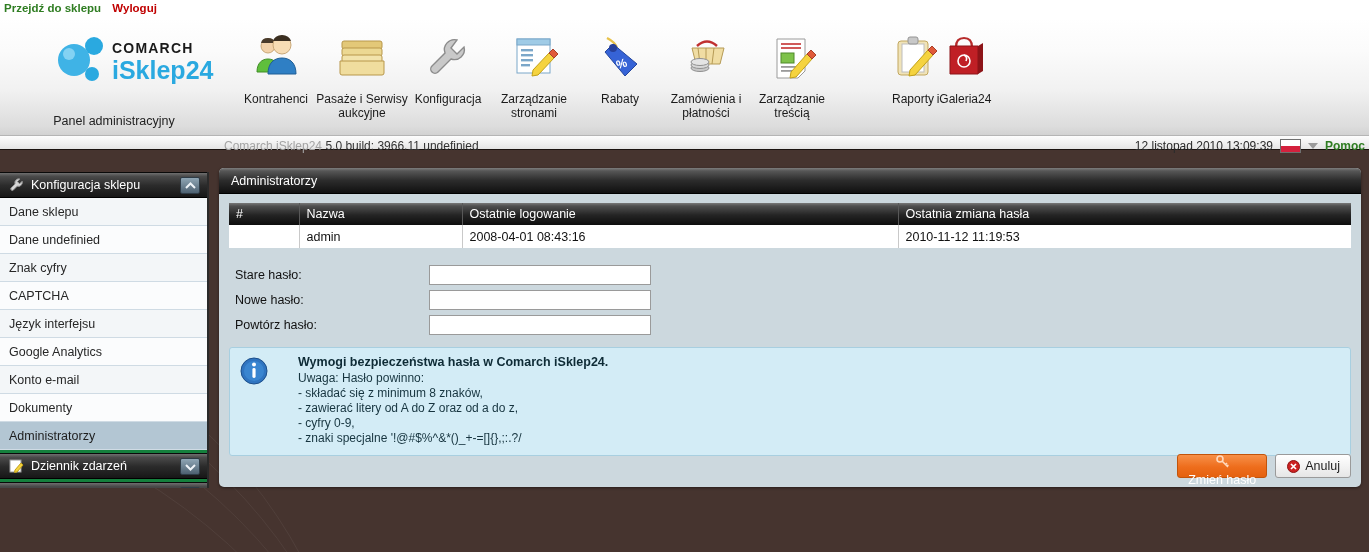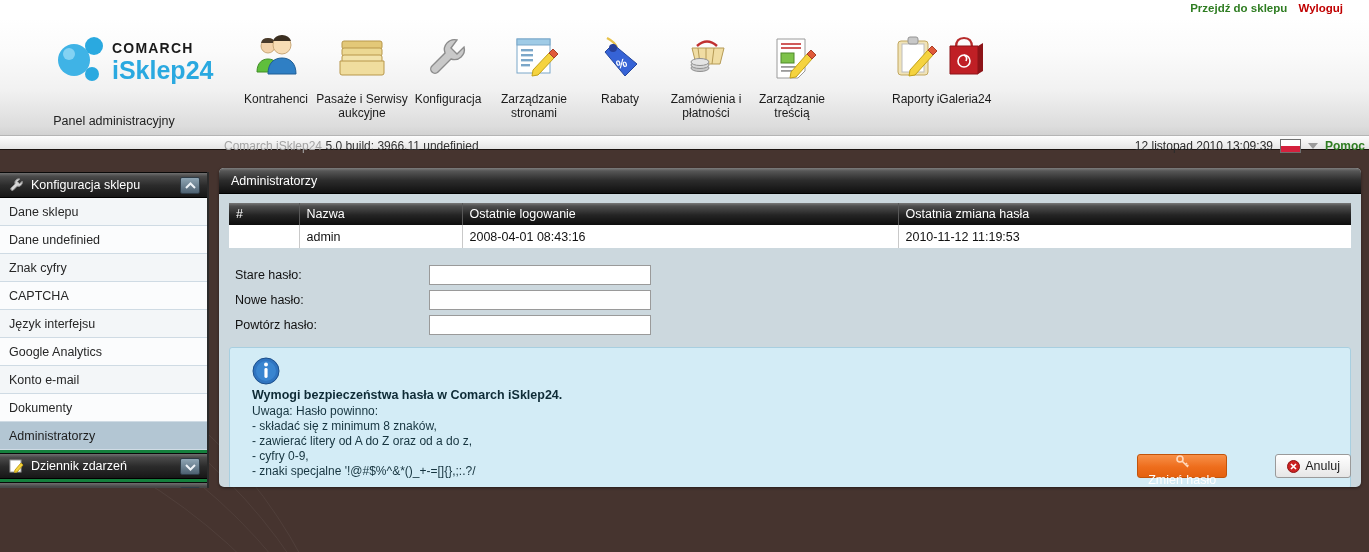--- a/index.html
+++ b/index.html
@@ -10,22 +10,21 @@
     font-size:12px;
     background:#46342f;
     overflow:hidden;
     position:relative;
   }
 
   
   .toplinks {
     position:absolute; top:0; left:0; width:1369px; height:18px;
     background:#ffffff;
-    text-align:right;
-    padding-right:22px;
+    padding-right:0;
     font-size:11.5px; font-weight:bold;
     line-height:17px;
     white-space:nowrap;
   }
   .toplinks a { text-decoration:none; padding:0 4px; }
   .link-shop { color:#2f7d22; }
   .link-logout { color:#c00000; }
 
   
   .header {
@@ -164,22 +163,22 @@
     font-family:"Liberation Sans", sans-serif; font-size:12px;
     padding:1px 3px;
   }
 
   
   .infobox {
     margin-top:10px;
     background:#d3ecf6;
     border:1px solid #a8cfe0;
     border-radius:3px;
-    padding:7px 10px 9px 22px;
-    display:flex; gap:0;flex-direction:column;
+    padding:7px 10px 9px 10px;
+    display:flex; gap:28px;
   }
   .info-icon { width:30px; flex:0 0 30px; padding-top:2px; }
   .info-text { font-size:12px; color:#16343f; line-height:15px; }
   .info-title { font-weight:bold; font-size:12.5px; color:#0e2b36; margin-bottom:1px; }
   .info-line { white-space:pre; }
 
   
   .btnrow {
     position:absolute; right:10px; bottom:9px;
     display:flex; gap:8px; align-items:center;
@@ -191,21 +190,20 @@
     border:1px solid #9a9a9a;
     white-space:nowrap;
   }
   .btn-primary {
     background:linear-gradient(to bottom,#f79048,#ee6d1c 55%,#e4610f);
     border:1px solid #c2540b; color:#fff;flex-direction:column;
   }
   .btn-default {
     background:linear-gradient(to bottom,#ffffff,#f2f2f2 55%,#e6e6e6);
     color:#1d1d1d;
-    margin-left:40px;
   }
   .bicon { width:14px; height:14px; display:flex; align-items:center; justify-content:center; }
 </style>
 </head>
 <body>
 
 <div class="toplinks">
   <a href="#" class="link-shop">Przejdź do sklepu</a>
   <a href="#" class="link-logout">Wyloguj</a>
 </div>

